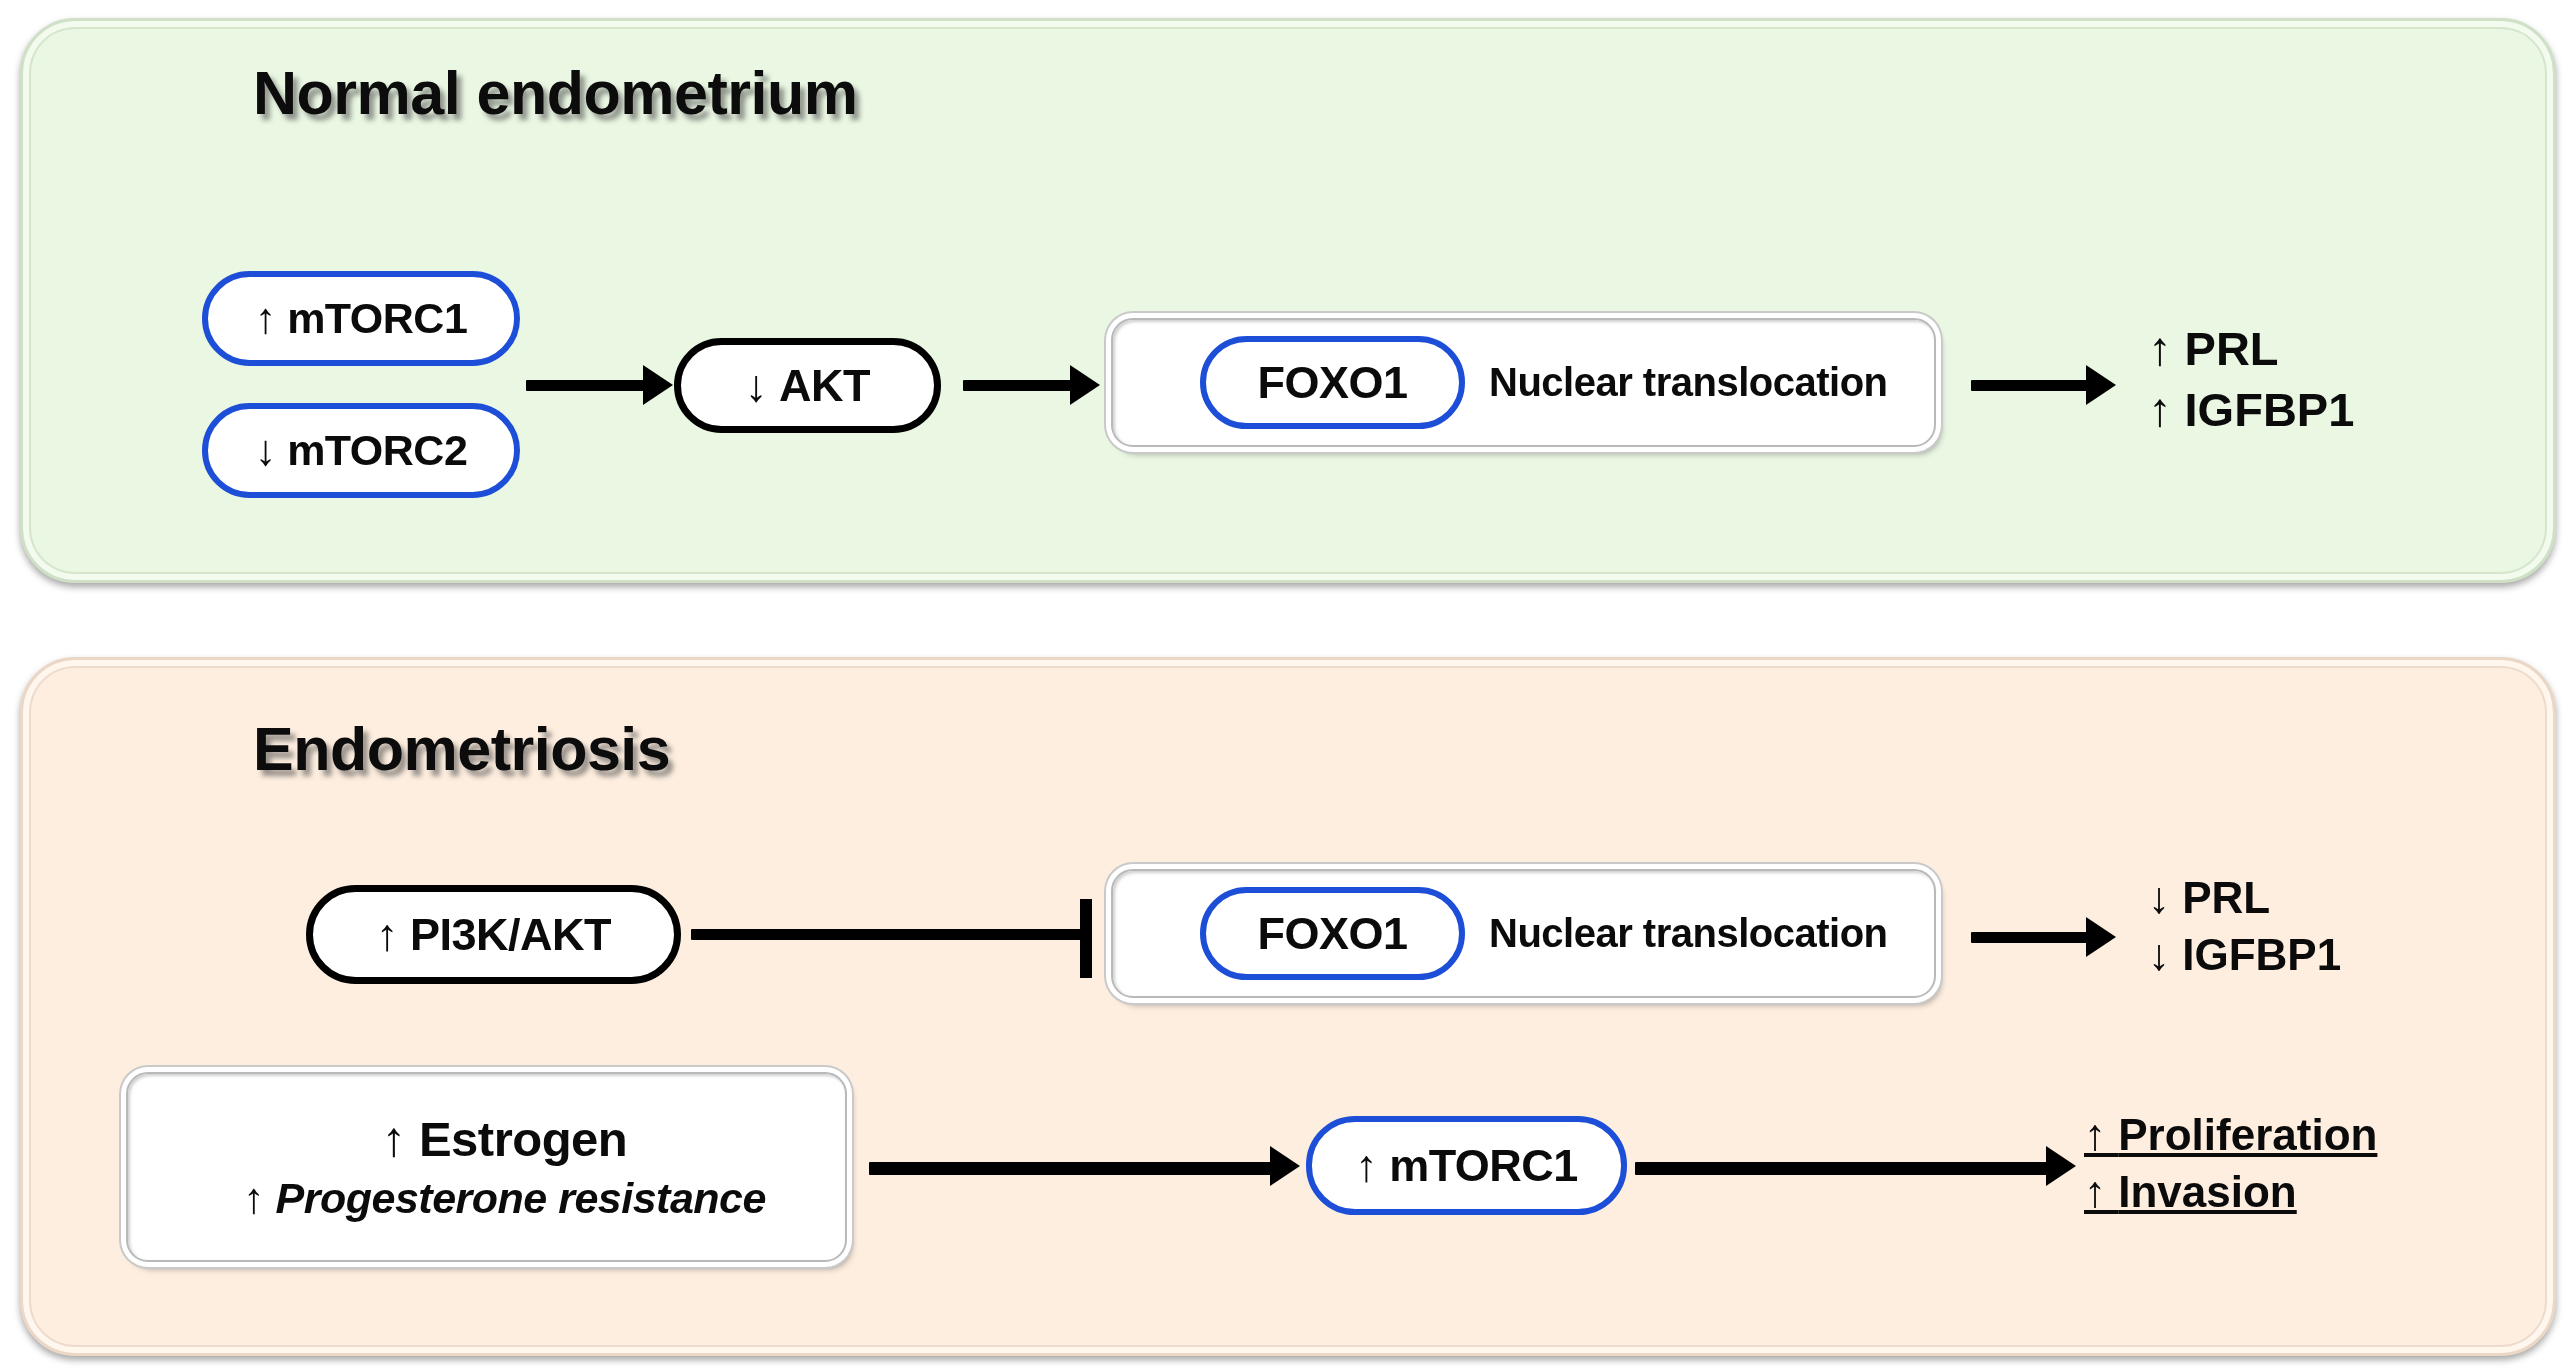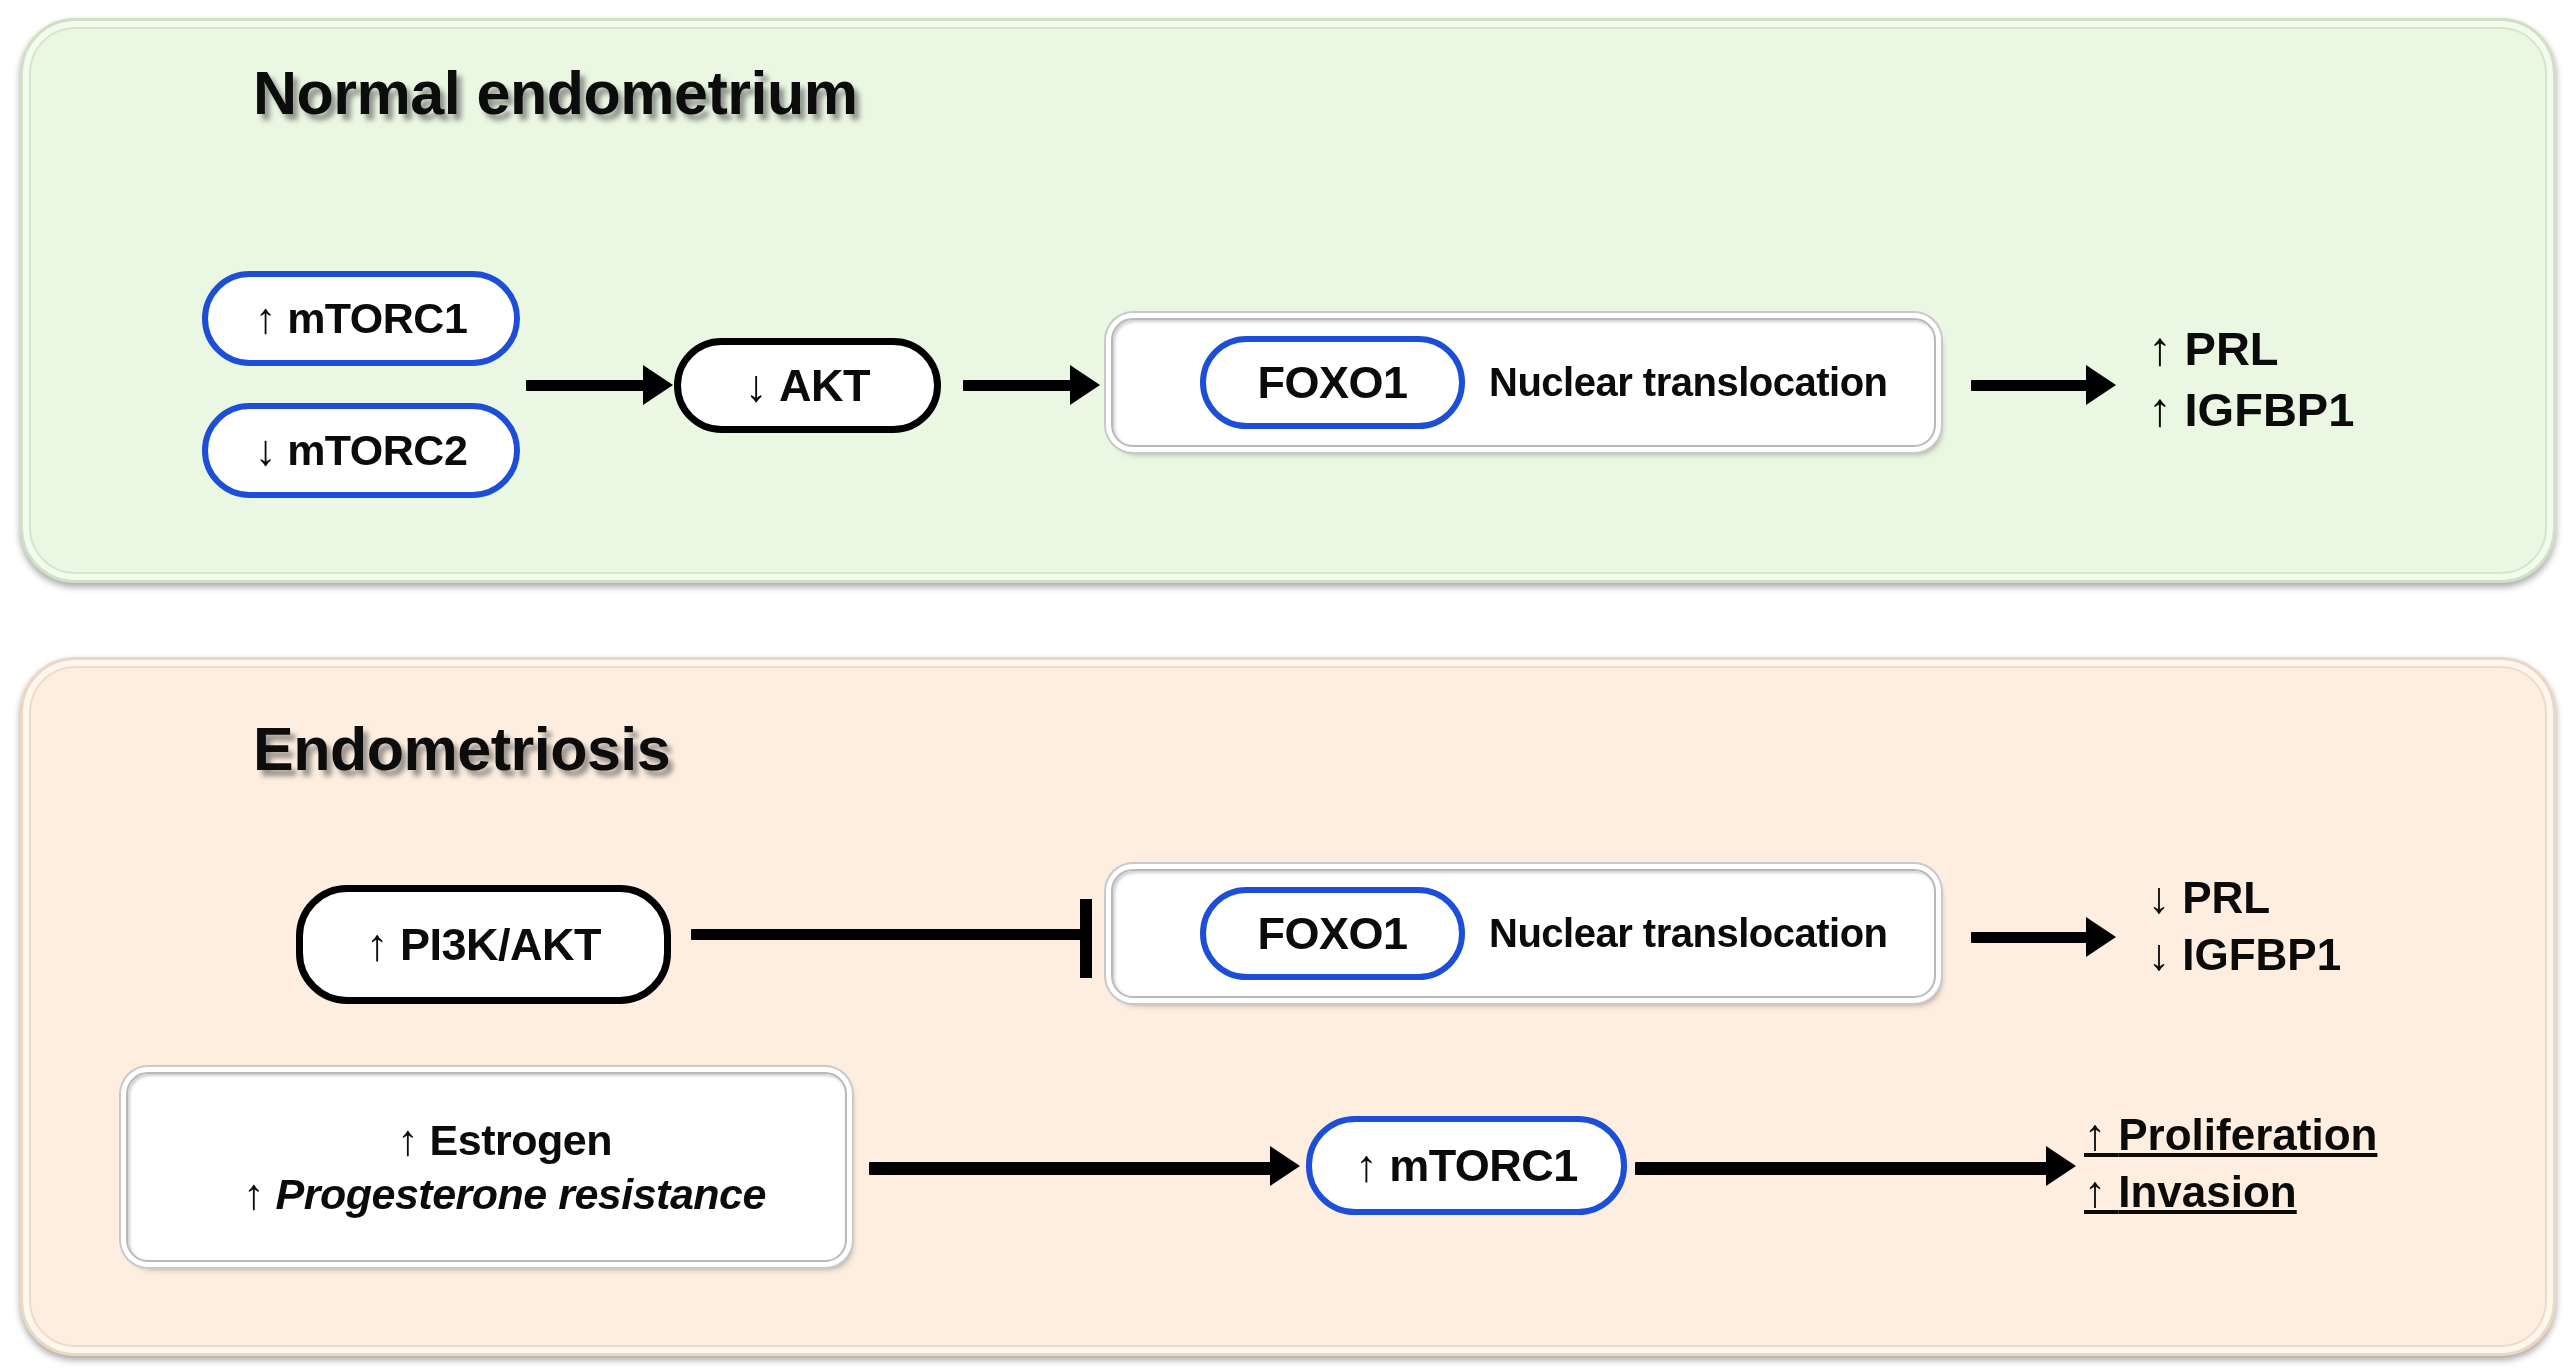--- a/index.html
+++ b/index.html
@@ -154,21 +154,21 @@
 
   <div class="outcome" style="left:2148px; top:318px; font-size:47px;">
     <span class="line"><span class="arrowglyph">↑</span>&nbsp;<span>PRL</span></span>
     <span class="line"><span class="arrowglyph">↑</span>&nbsp;<span>IGFBP1</span></span>
   </div>
 
   <div class="panel panel-endo"></div>
 
   <div class="panel-title" id="title-endo">Endometriosis</div>
 
-  <div class="node pill-black" style="left:296px; top:885px; width:375px; height:119px;">
+  <div class="node pill-black" style="left:306px; top:885px; width:375px; height:99px;">
     <span class="node-label" style="font-size:45px;"><span class="arrowglyph">↑</span>&nbsp;<span>PI3K/AKT</span></span>
   </div>
 
   <div class="conn" style="left:691px; top:889px; width:415px; height:99px;">
     <div class="shaft" style="left:0; top:40px; width:395px;"></div>
     <div class="tbar" style="left:389px; top:10px; height:79px;"></div>
   </div>
 
   <div class="bevel-box" style="left:1111px; top:869px; width:825px; height:129px;">
     <div class="node pill-orange" style="position:relative; left:51px; top:0; width:265px; height:93px;">
@@ -182,21 +182,21 @@
     <div class="head" style="left:115px; top:0;"></div>
   </div>
 
   <div class="outcome" style="left:2148px; top:869px; font-size:44px;">
     <span class="line"><span class="arrowglyph">↓</span>&nbsp;<span>PRL</span></span>
     <span class="line"><span class="arrowglyph">↓</span>&nbsp;<span>IGFBP1</span></span>
   </div>
 
   <div class="bevel-box" style="left:126px; top:1072px; width:721px; height:190px; justify-content:center;">
     <div style="width:100%; text-align:center;">
-      <div class="node-label" style="font-size:43px; line-height:1.26;"><span class="arrowglyph">↑</span>&nbsp;<span>Estrogen</span></div>
+      <div class="node-label" style="font-size:49px; line-height:1.26;"><span class="arrowglyph">↑</span>&nbsp;<span>Estrogen</span></div>
       <div class="node-label" style="font-size:43px; line-height:1.26;font-style:italic;"><span class="arrowglyph">↑</span>&nbsp;<span>Progesterone resistance</span></div>
     </div>
   </div>
 
   <div class="conn" style="left:869px; top:1146px; width:444px; height:43px;">
     <div class="shaft" style="left:0; top:16px; width:405px; height:13px;"></div>
     <div class="head" style="left:401px; top:0;"></div>
   </div>
 
   <div class="node pill-orange" style="left:1306px; top:1116px; width:321px; height:99px;">

